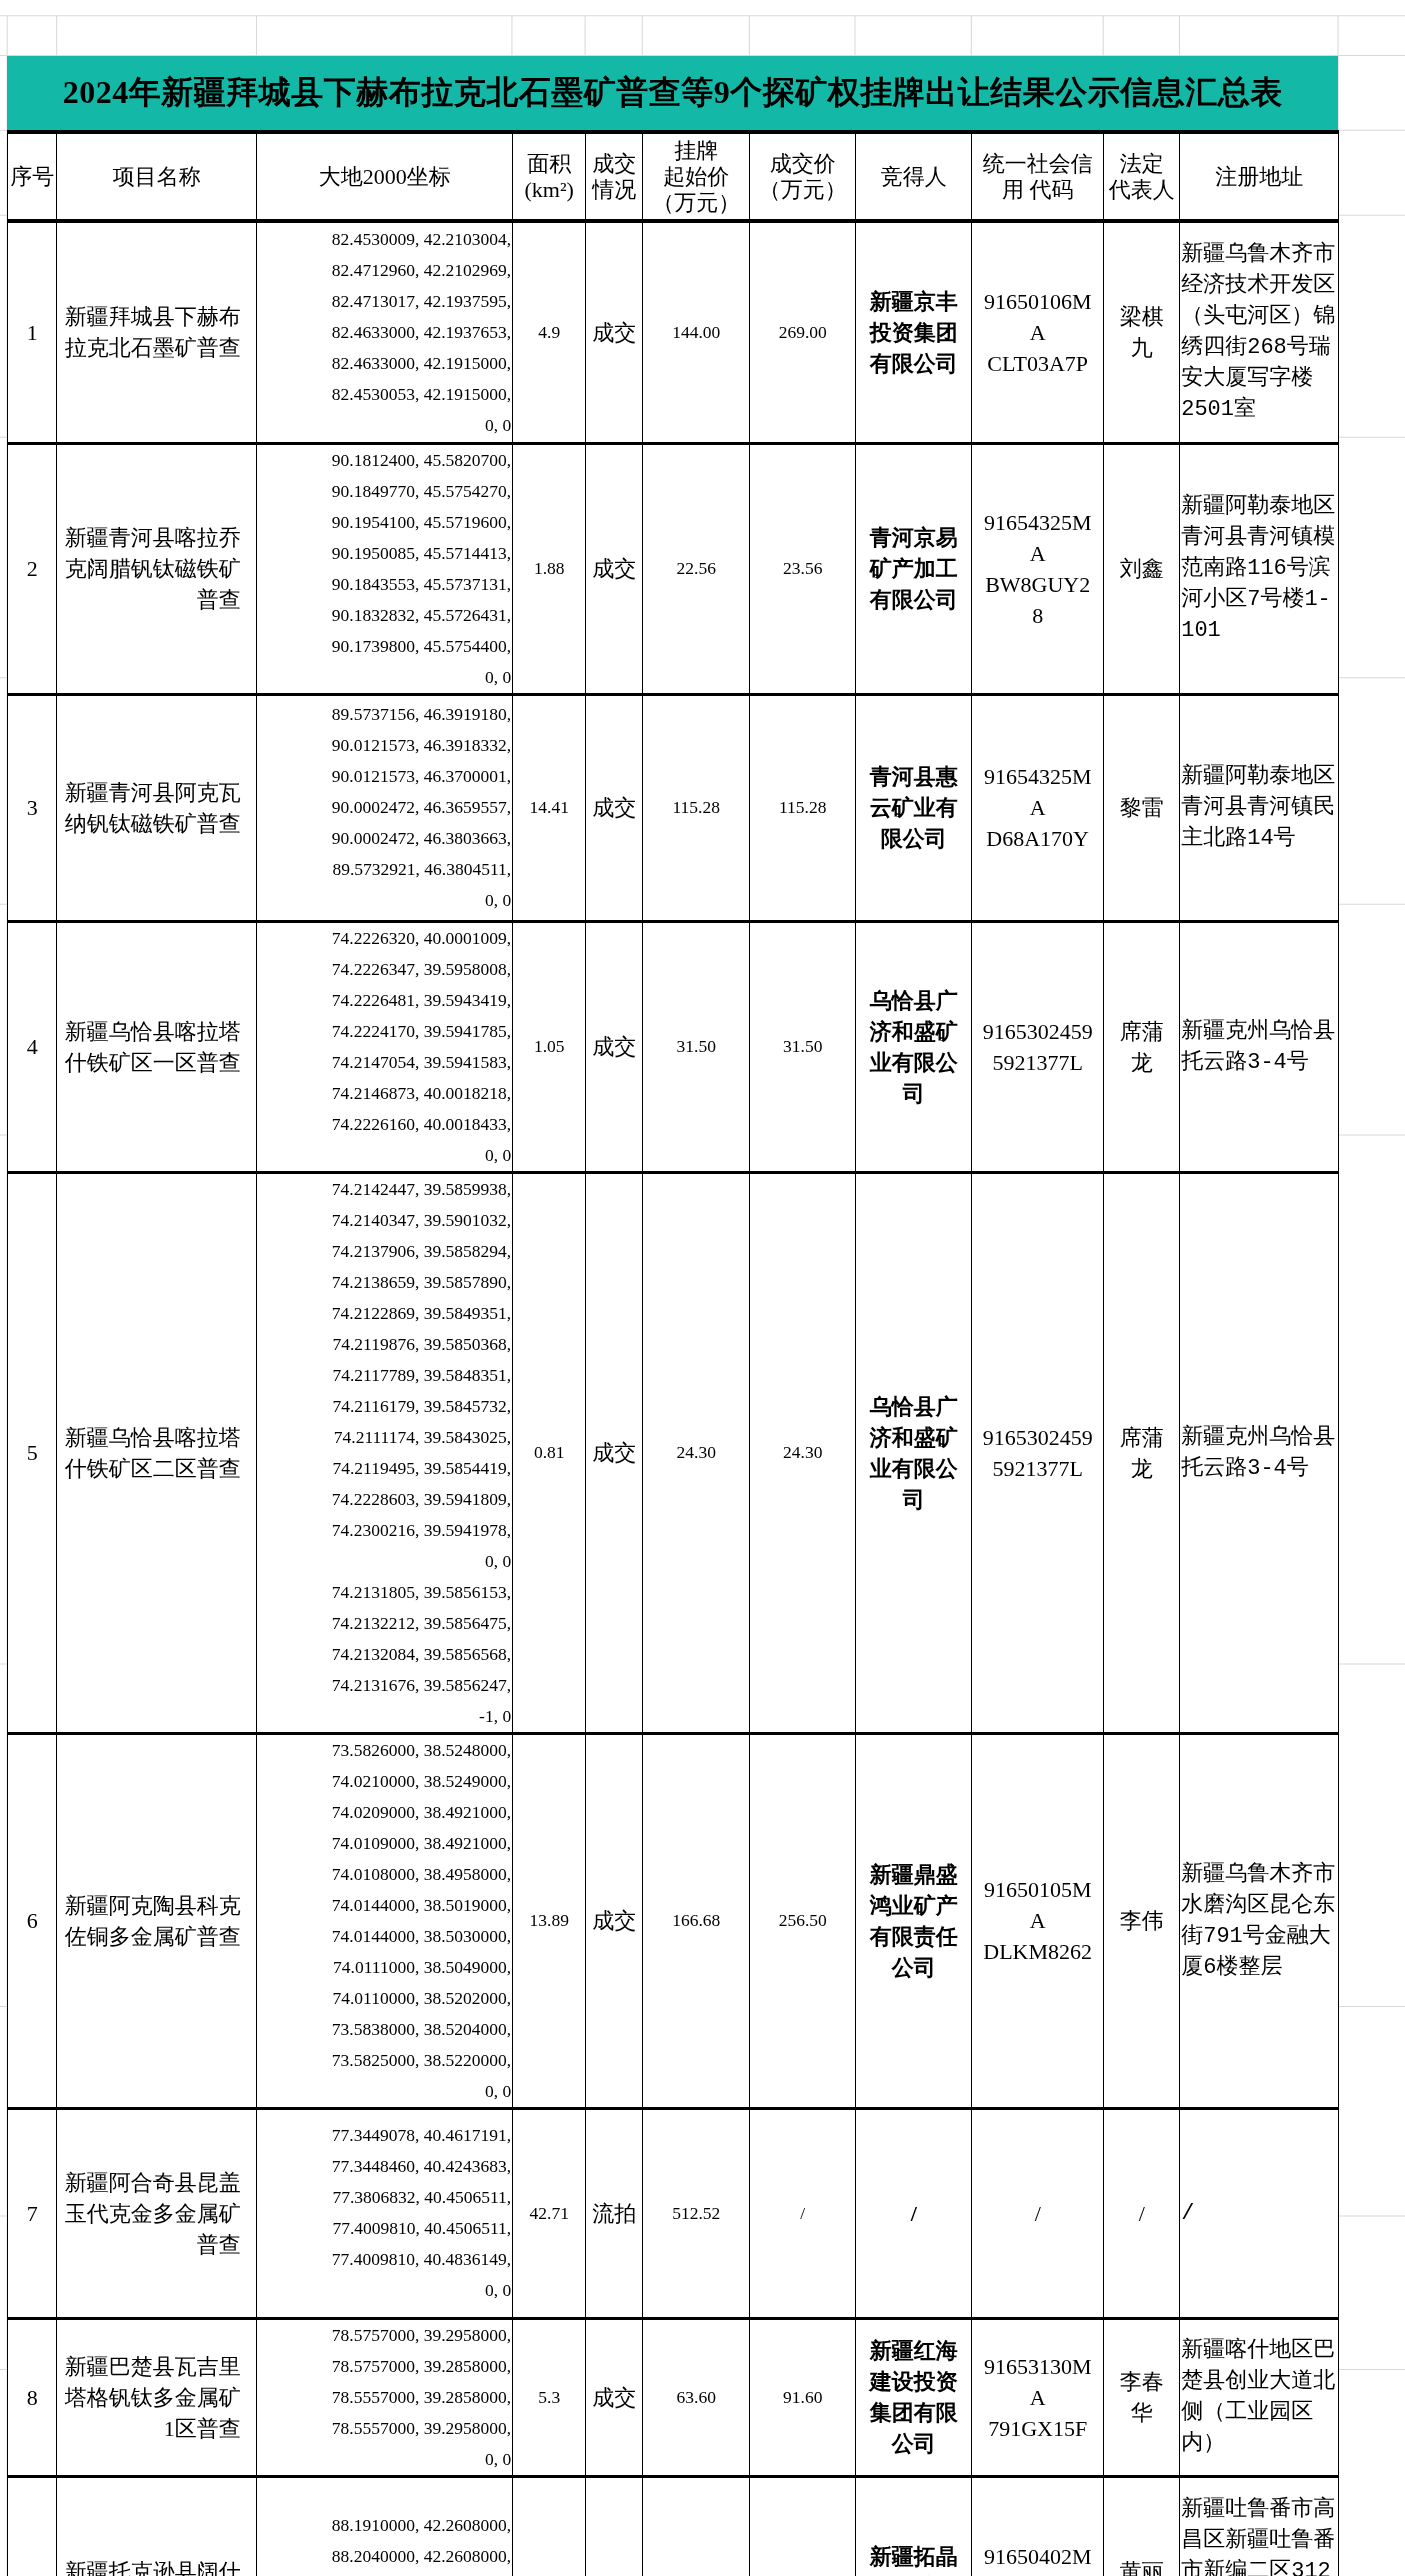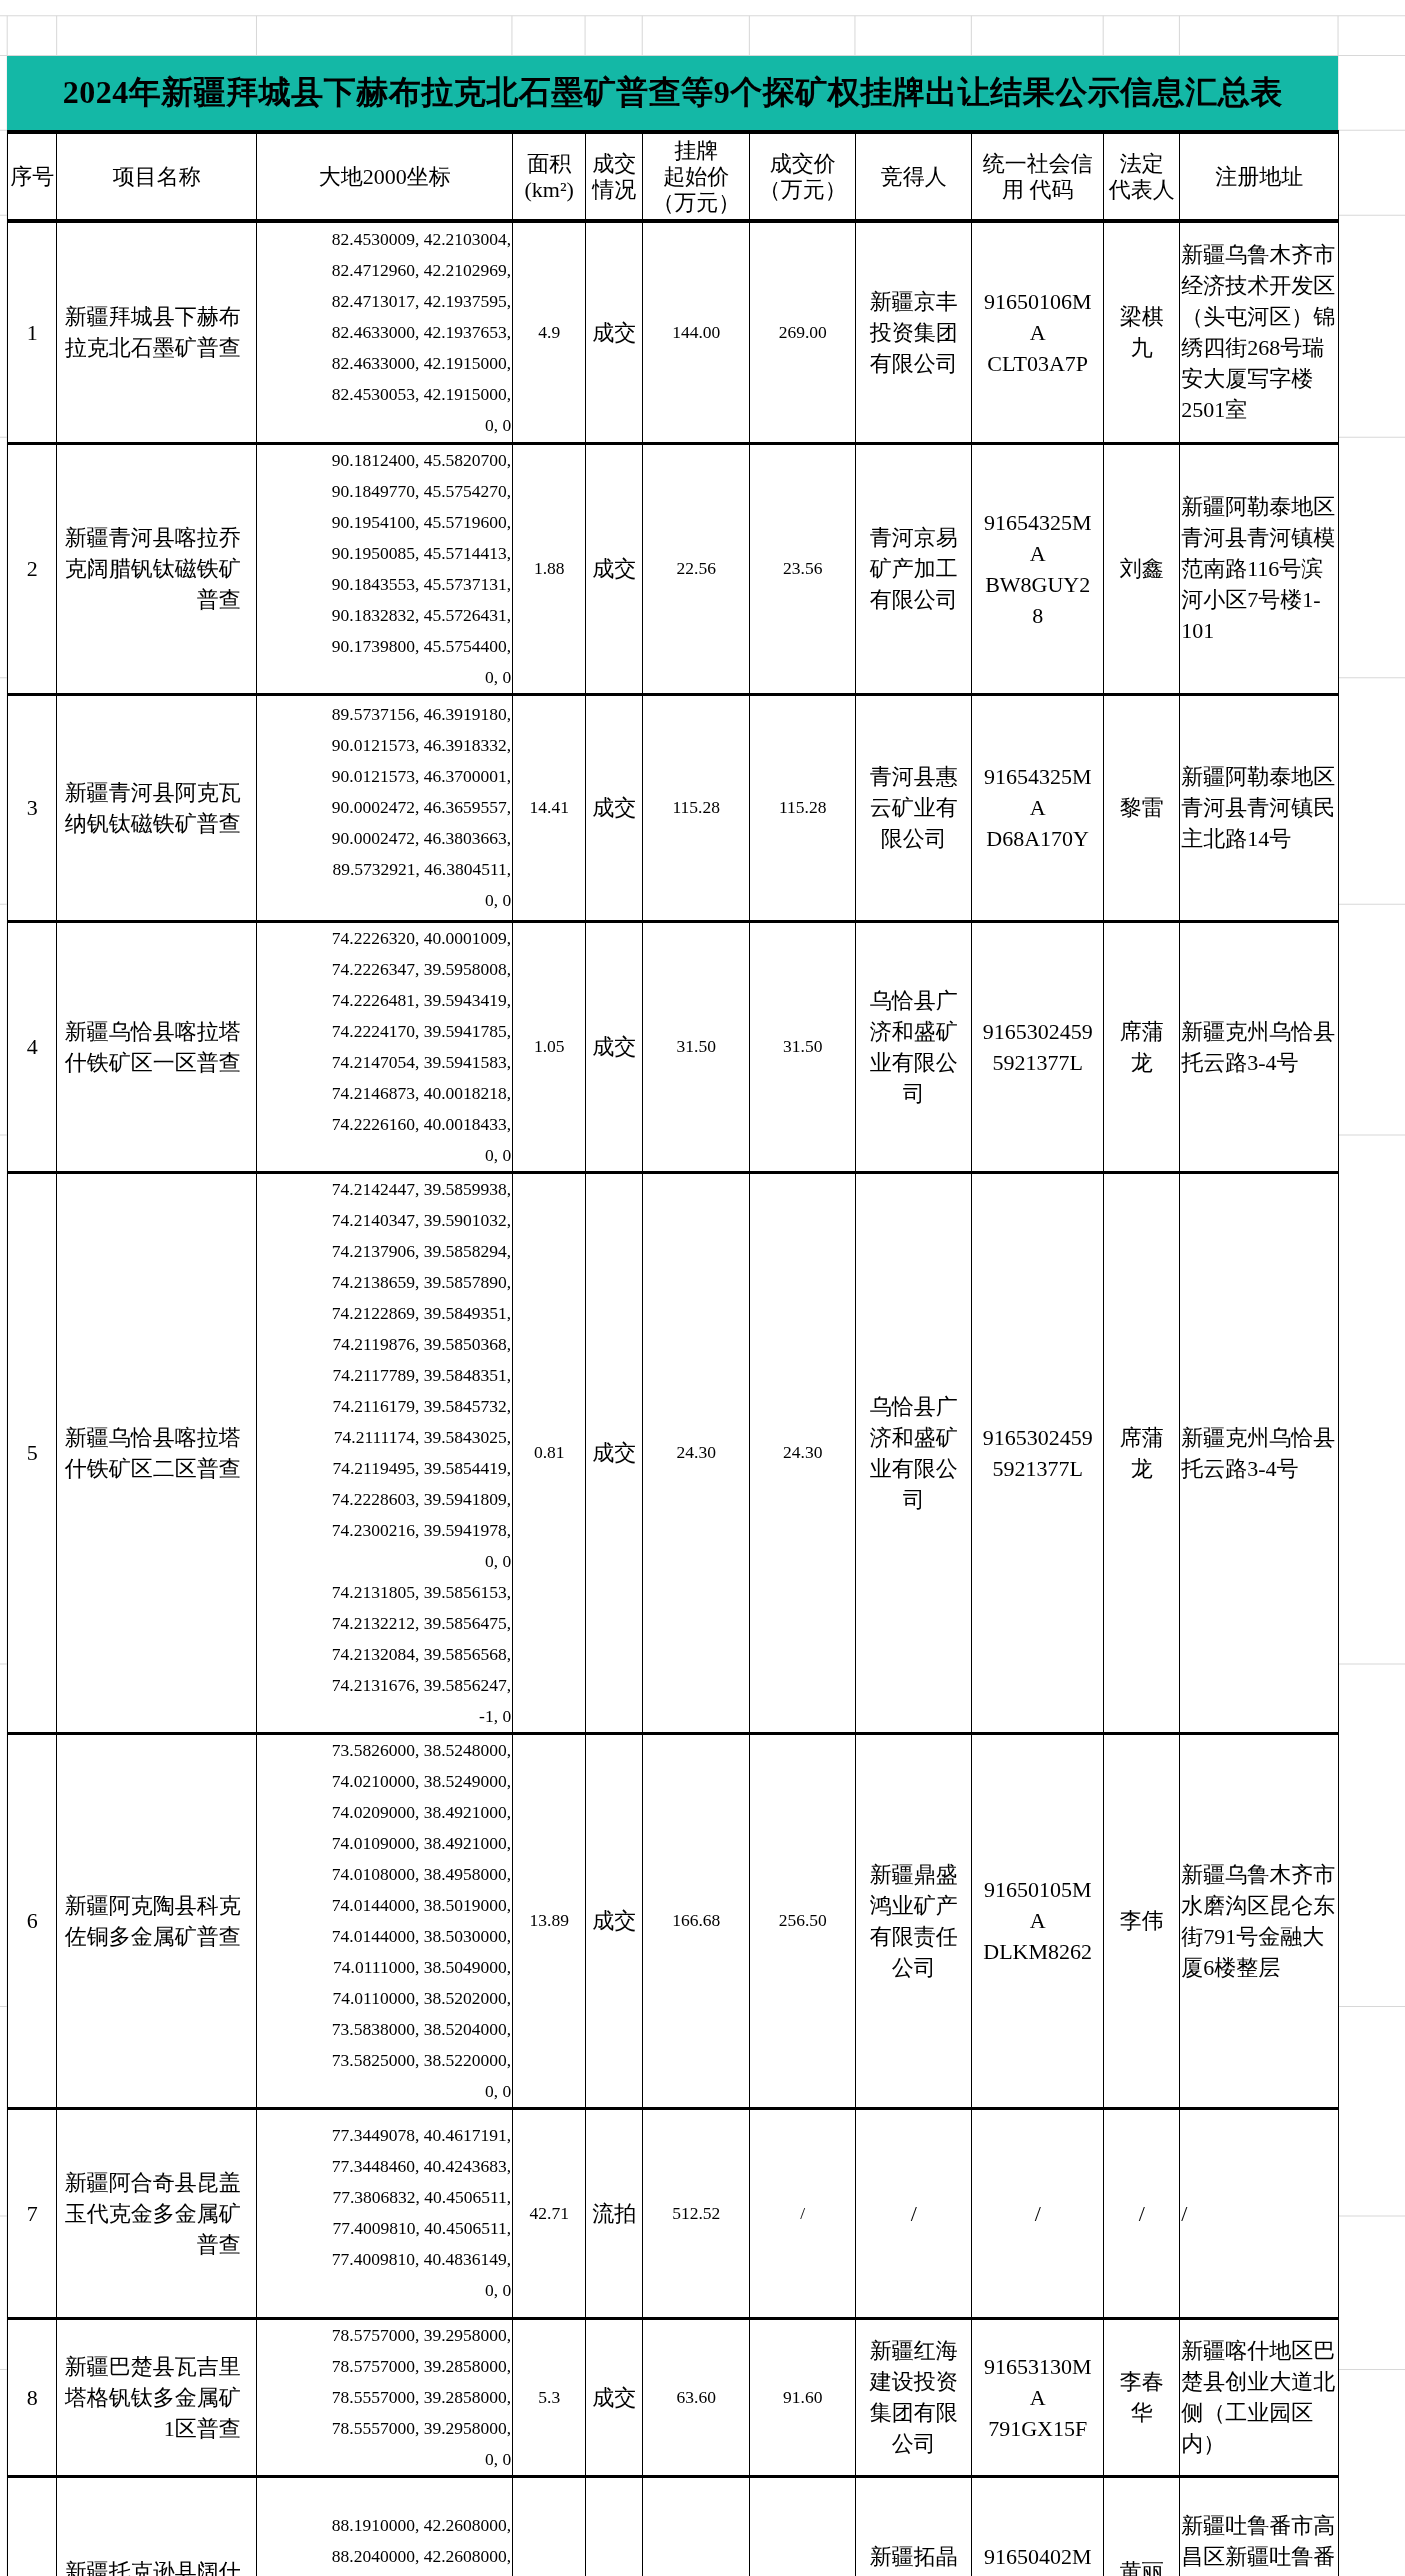--- a/index.html
+++ b/index.html
@@ -66,24 +66,24 @@
   tbody td {
     border-top-width: 3.1px;
     border-bottom-width: 3.1px;
   }
   tbody tr:last-child td { border-bottom-width: 4.1px; }
   .num { font-size: 17.5px; }
   .c-index  { padding: 0 6.2px; }
   .c-project { text-align: right; padding: 0 15.5px 0 6.2px; }
   .c-coords { text-align: right; padding: 0 1px 0 4.1px; white-space: pre-line; }
   .c-status {}
-  .c-winner { padding: 0 5.2px; }
+  .c-winner { padding: 0 5.2px; font-weight: bold; }
   .c-code   { padding: 0 7.7px; white-space: pre-line; word-break: break-all; }
   .c-legal  { padding: 0 5.2px; }
-  .c-address { text-align: left; padding: 0 1px; }
+  .c-address { text-align: left; padding: 0 1px; font-family: Liberation Mono, monospace; }
 </style>
 </head>
 <body>
 
 <div class="canvas">
 
   <svg class="gridlines" width="1405" height="2886" viewBox="0 0 2728 5602" xmlns="http://www.w3.org/2000/svg">
     <g stroke="#d8d8d8" stroke-width="2">
 
       <line x1="14" y1="30" x2="14" y2="5602"></line>

